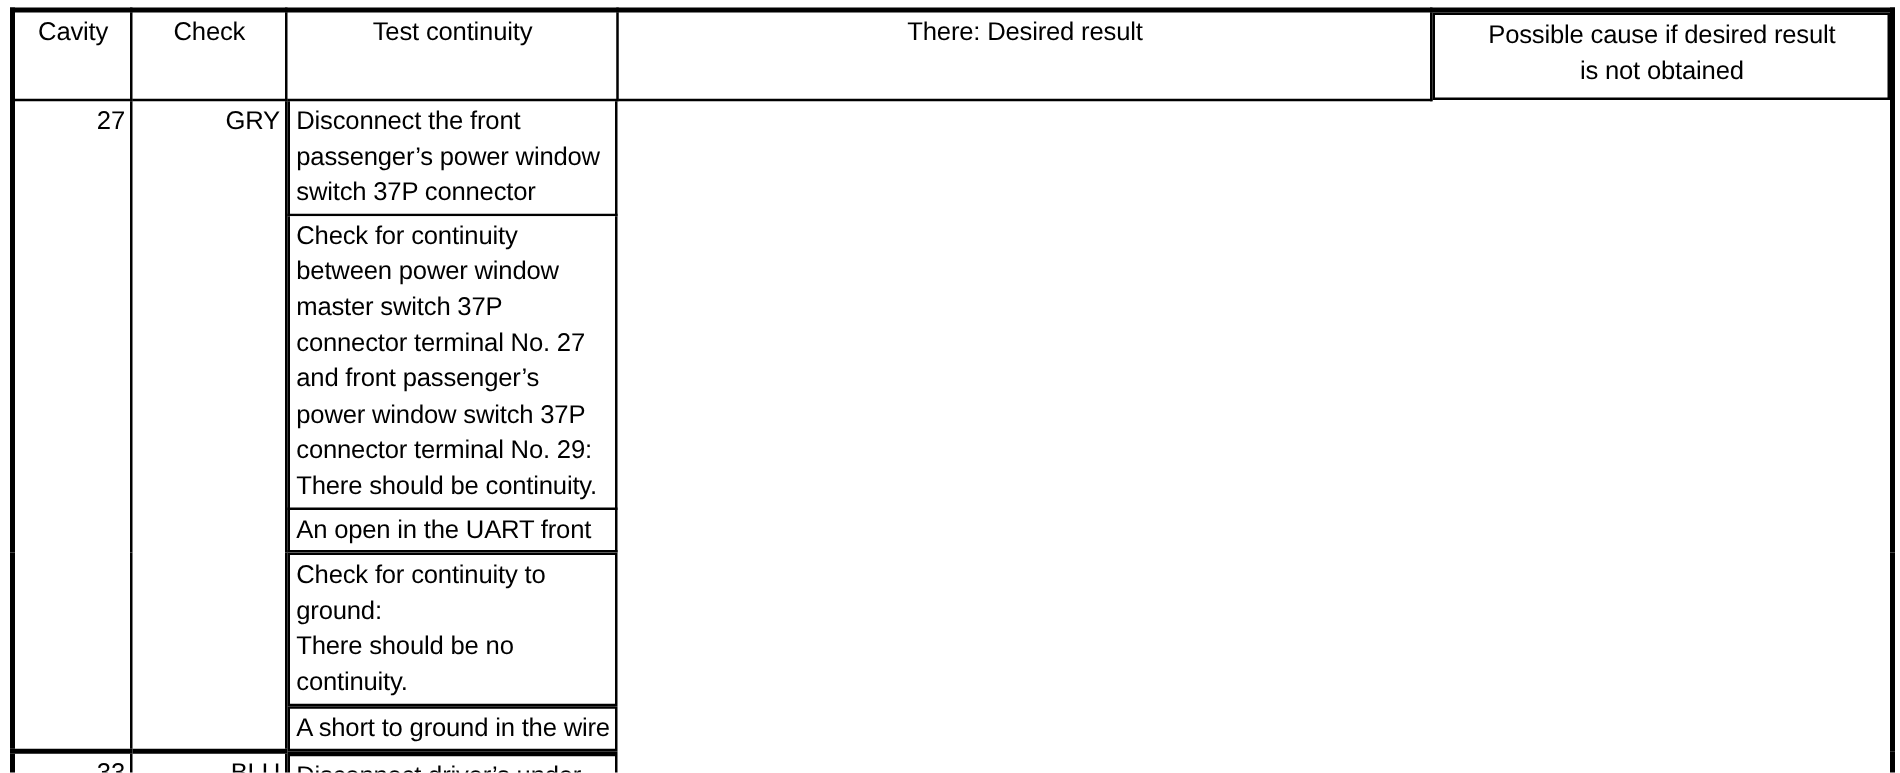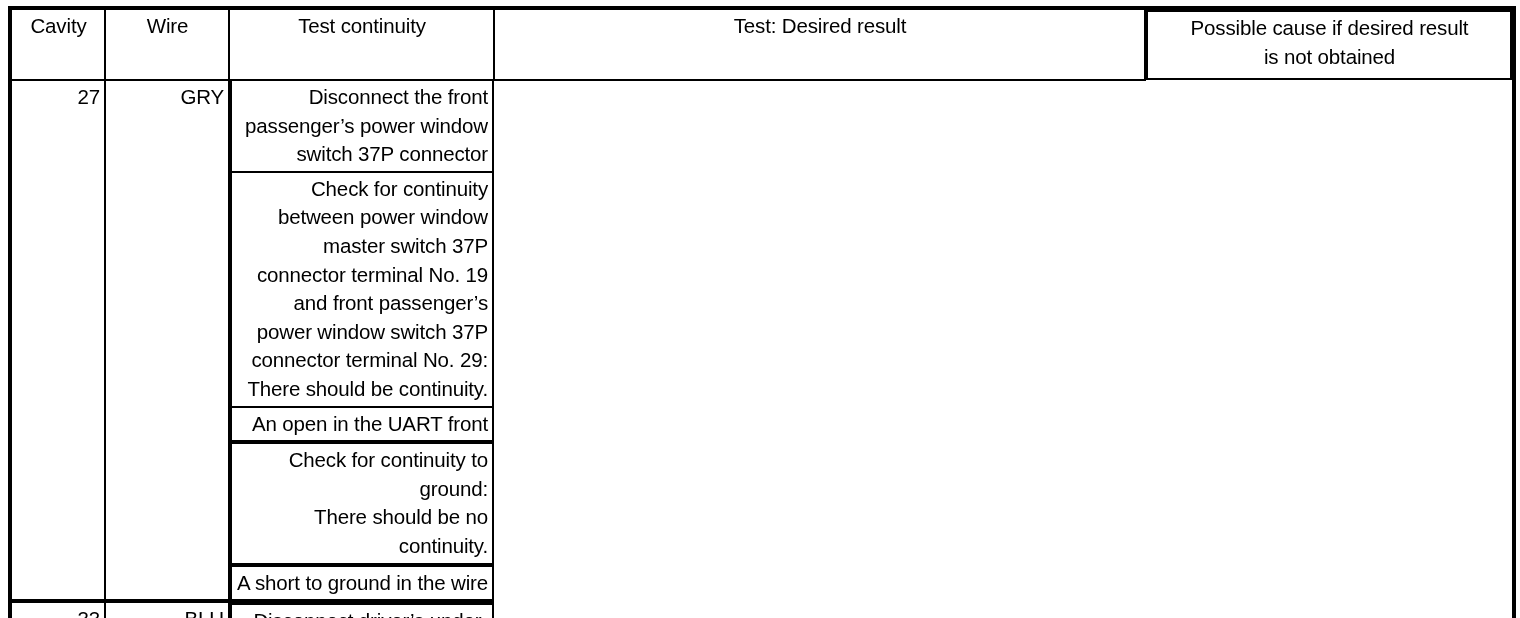--- a/index.html
+++ b/index.html
@@ -57,21 +57,21 @@
   col.c-cause  { width: 369px; }
 
   thead td {
     text-align: center;
     border-bottom: 4px solid #000000;
     height: 62px;
     padding-top: 6px;
   }
 
   td.center { text-align: right; }
-  td.left   { text-align: right; }
+  td.left   { text-align: left; }
 
   
   tr.major > td { border-top: 4px solid #000000; }
   tr.major-first > td { border-top: none; }
 
   .cell-text { display: block; white-space: pre-line; }
 
   .pad-top { padding-top: 5px; }
 </style>
 </head>
@@ -84,35 +84,35 @@
       <col class="c-cavity">
       <col class="c-wire">
       <col class="c-cond">
       <col class="c-test">
       <col class="c-cause">
     </colgroup>
 
     <thead>
       <tr>
         <td>Cavity</td>
-        <td>Wire</td>
+        <td>Check</td>
         <td>Test continuity</td>
-        <td>Test: Desired result</td>
+        <td>There: Desired result</td>
         <td class="cell-text">Possible cause if desired result
 is not obtained</td>
       </tr>
     </thead>
 
     <tbody>
 
       <tr class="major major-first" style="height: 156px;">
         <td class="center pad-top" rowspan="2">27</td>
         <td class="center pad-top" rowspan="2">GRY</td>
         <td class="left pad-top cell-text" rowspan="2">Disconnect the front passenger’s power window switch 37P connector</td>
-        <td class="left pad-top cell-text">Check for continuity between power window master switch 37P   connector terminal No. 19 and front passenger’s power window switch 37P connector terminal No. 29:
+        <td class="left pad-top cell-text">Check for continuity between power window master switch 37P   connector terminal No. 27 and front passenger’s power window switch 37P connector terminal No. 29:
 There should be continuity.</td>
         <td class="left pad-top cell-text">An open in the UART front</td>
       </tr>
       <tr style="height: 64px;">
         <td class="left pad-top cell-text">Check for continuity to ground:
 There should be no continuity.</td>
         <td class="left pad-top cell-text">A short to ground in the wire</td>
       </tr>
 
       <tr class="major" style="height: 156px;">

